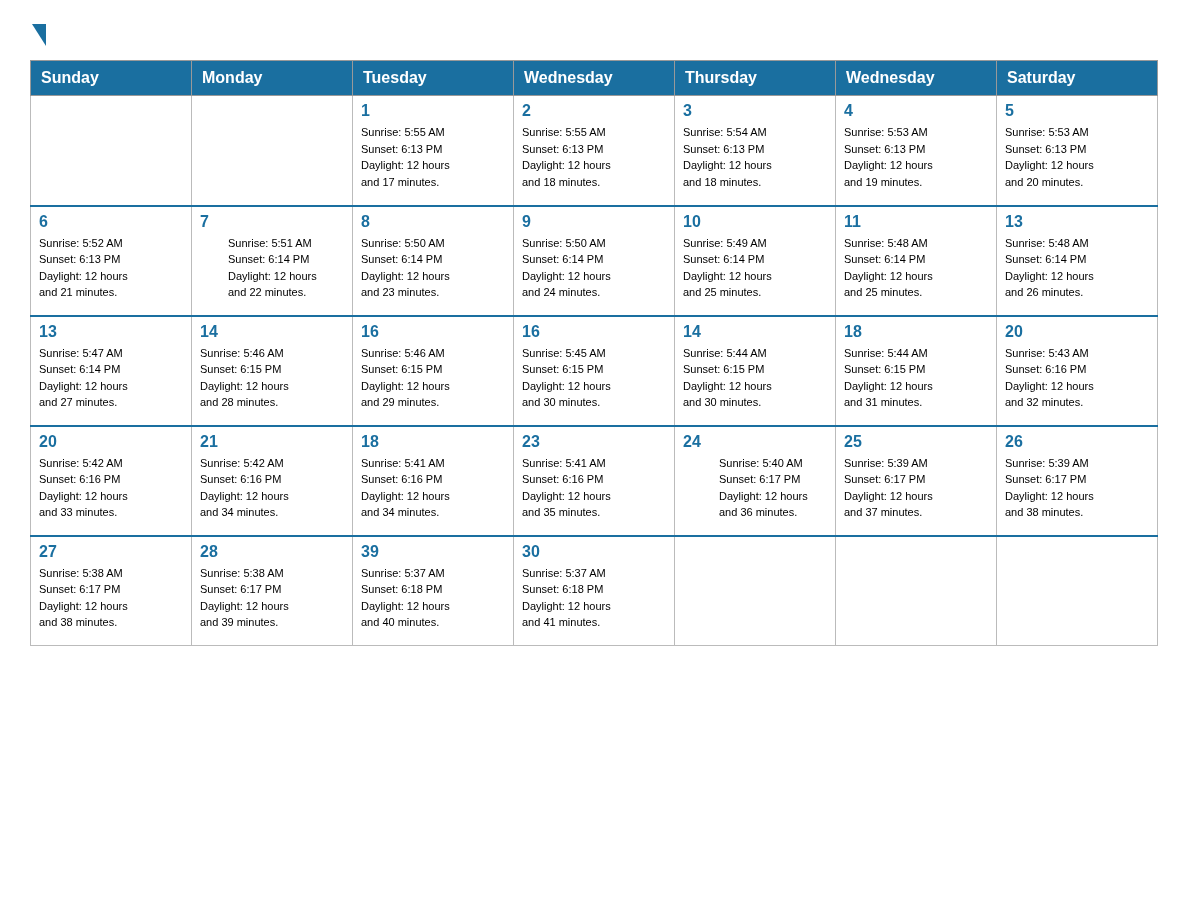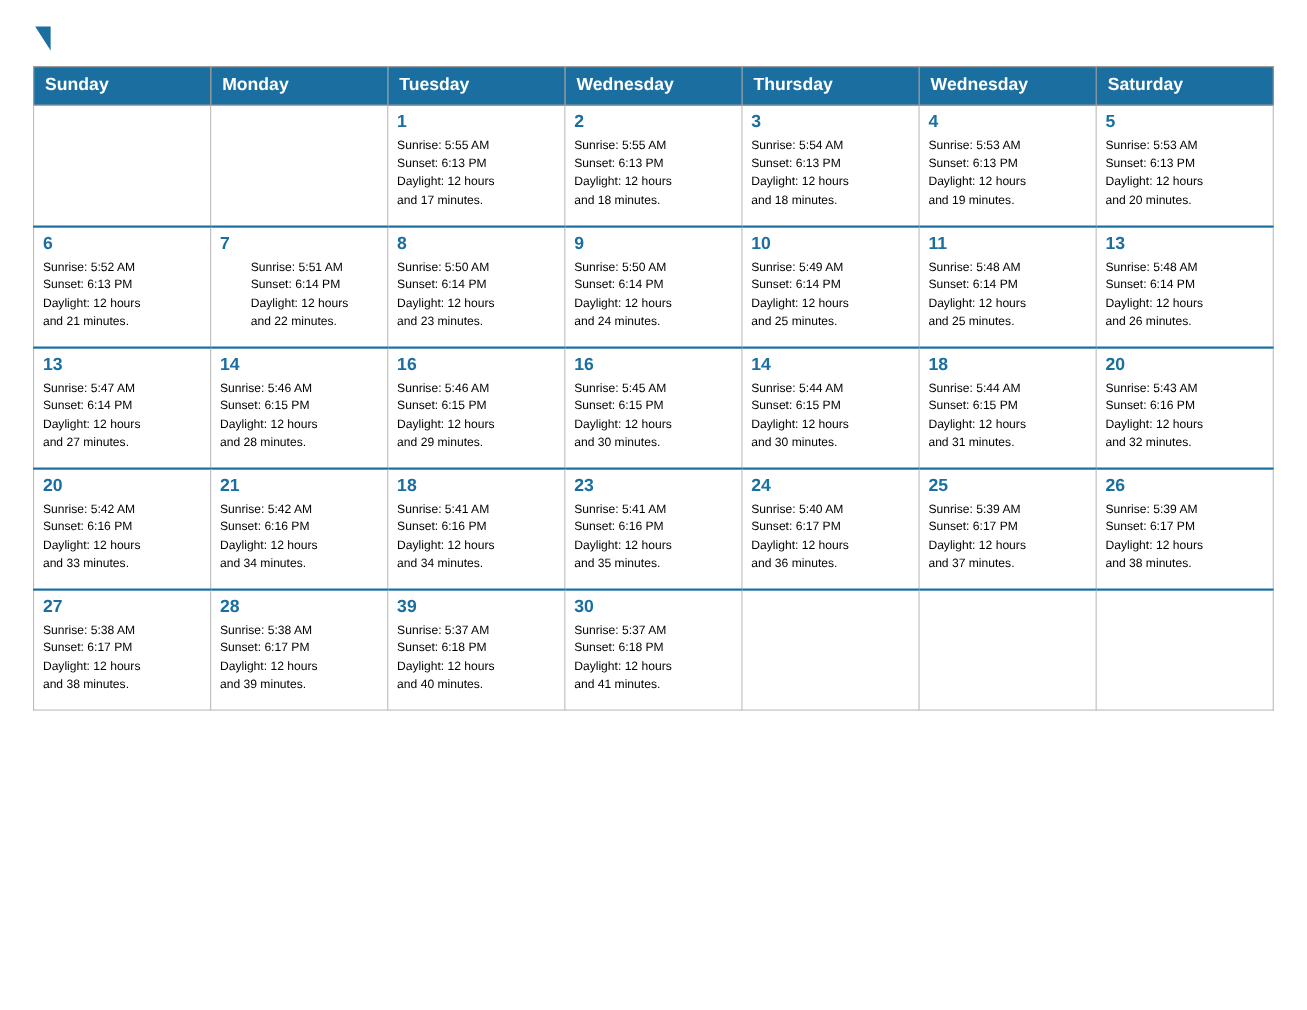--- a/index.html
+++ b/index.html
@@ -293,21 +293,21 @@
         </td>
         <td>
           <span class="day-num">23</span>
           <div class="day-info" style="white-space: pre-line;">Sunrise: 5:41 AM
 Sunset: 6:16 PM
 Daylight: 12 hours
 and 35 minutes.</div>
         </td>
         <td>
           <span class="day-num">24</span>
-          <div class="day-info" style="white-space: pre-line;">Sunrise: 5:40 AM
+          <div class="day-info" style="white-space: pre-line; margin-left: 36px;">Sunrise: 5:40 AM
 Sunset: 6:17 PM
 Daylight: 12 hours
 and 36 minutes.</div>
         </td>
         <td>
           <span class="day-num">25</span>
           <div class="day-info" style="white-space: pre-line;">Sunrise: 5:39 AM
 Sunset: 6:17 PM
 Daylight: 12 hours
 and 37 minutes.</div>

